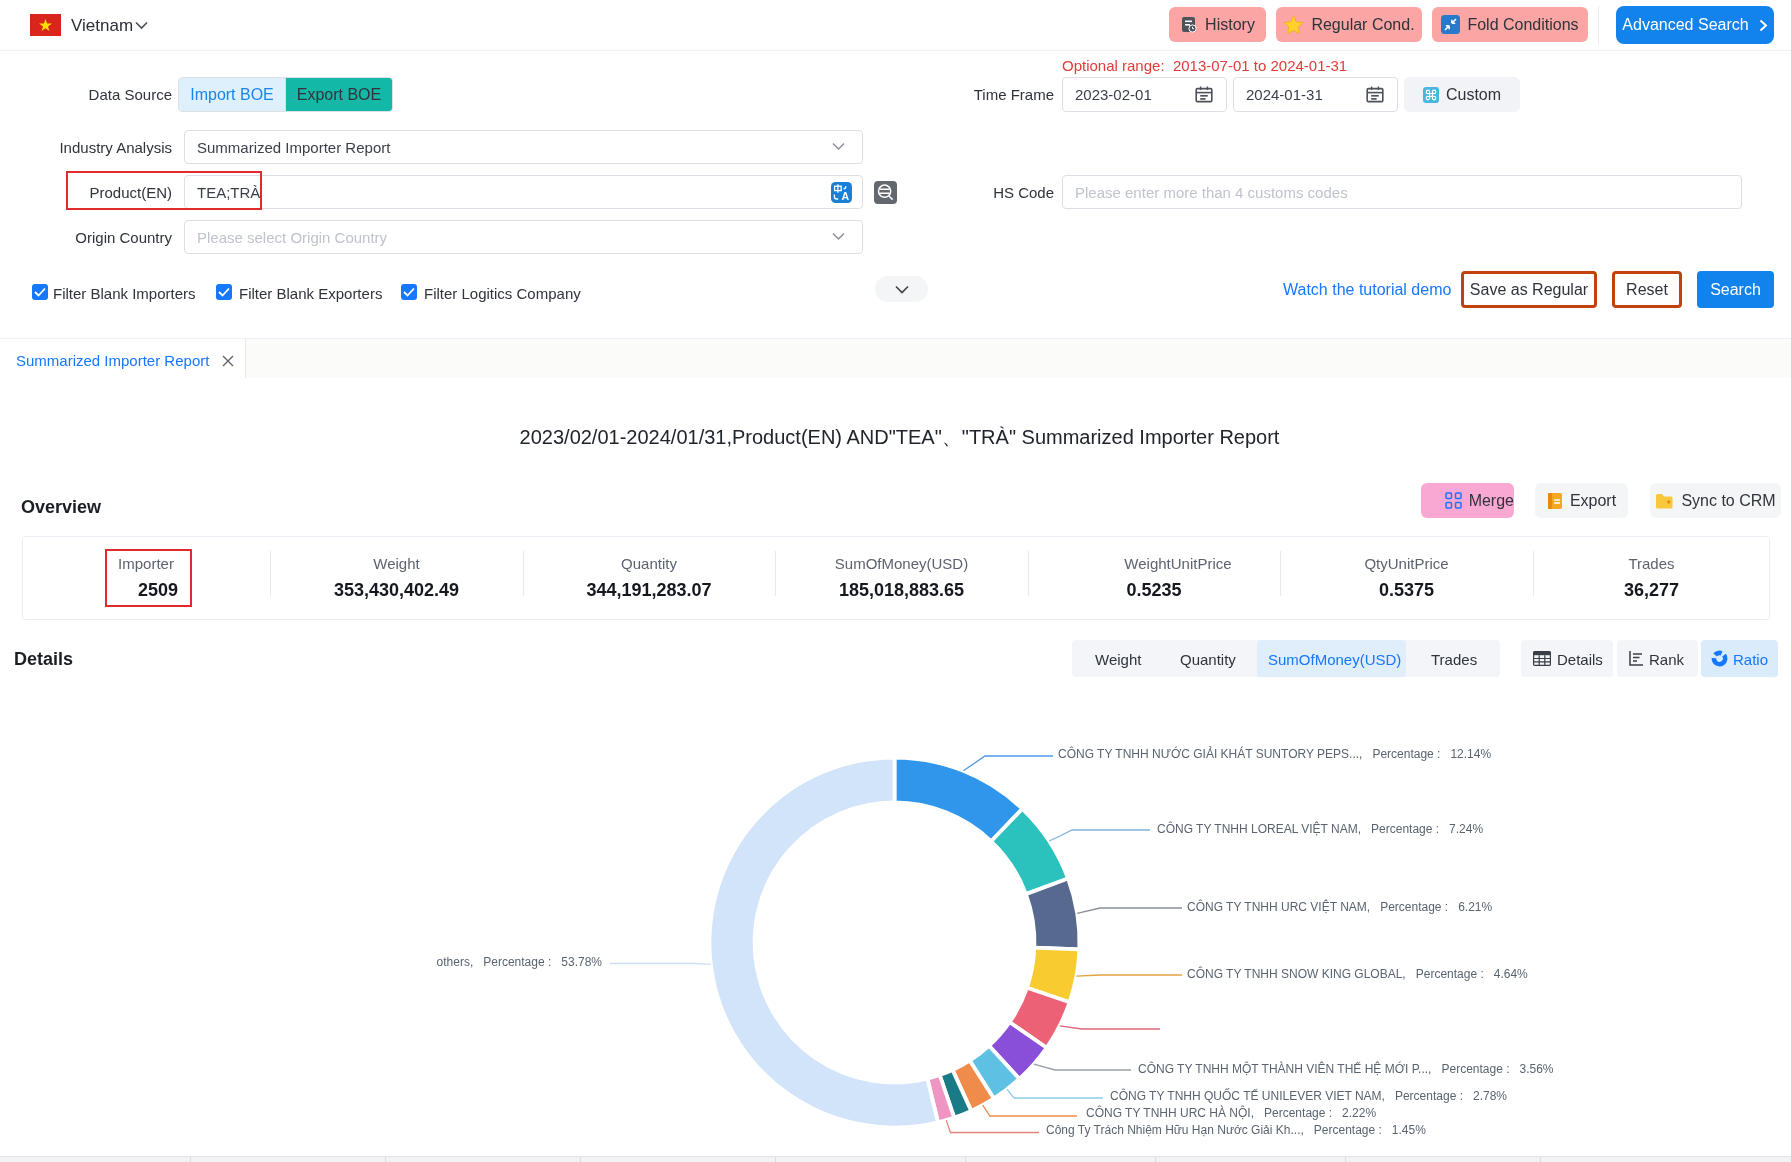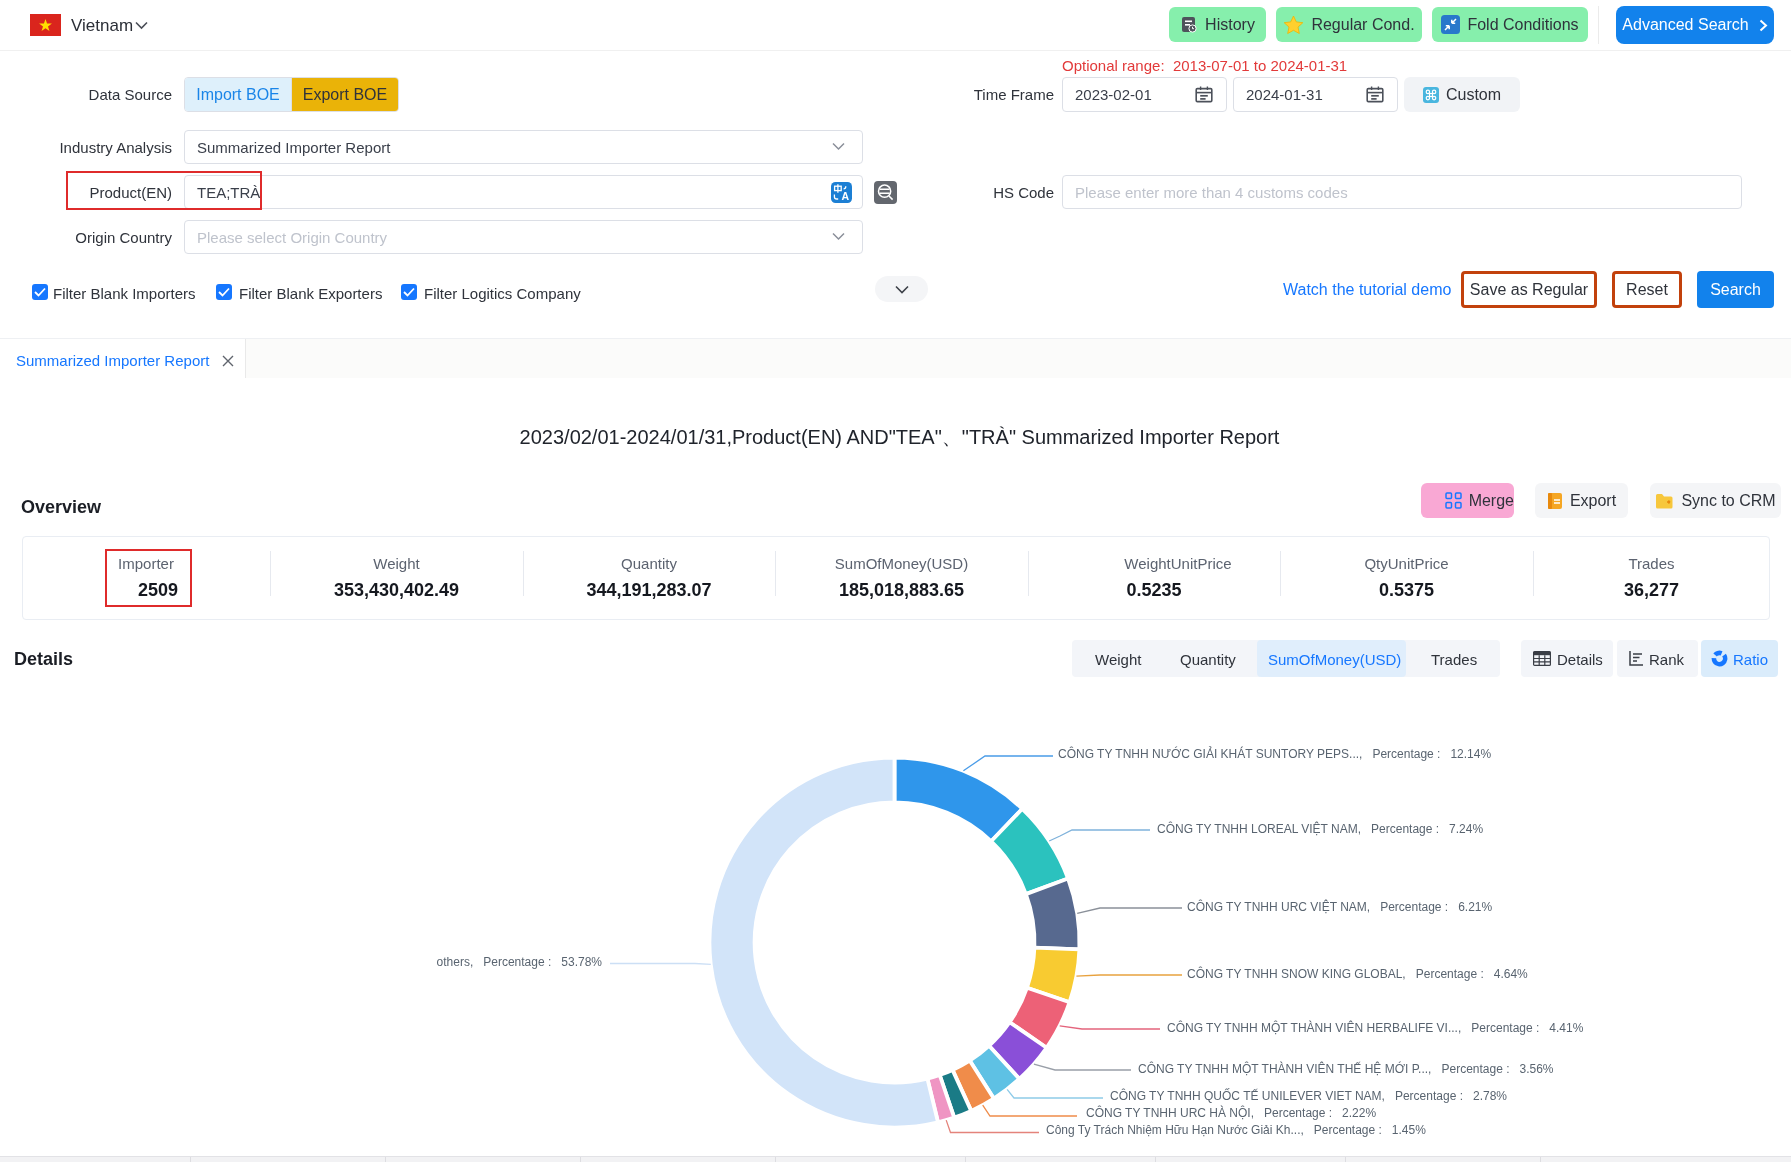--- a/index.html
+++ b/index.html
@@ -2,21 +2,21 @@
 <html><head>
 <meta charset="utf-8">
 <style>
 * { margin:0; padding:0; box-sizing:border-box; }
 html,body { width:1791px; height:1162px; background:#fff; font-family:"Liberation Sans", sans-serif; }
 #page { position:relative; width:1791px; height:1162px; overflow:hidden; background:#fff; }
 .abs { position:absolute; }
 .lbl { position:absolute; font-size:15px; color:#2f333b; text-align:right; }
 .inp { position:absolute; border:1px solid #dcdfe6; border-radius:4px; background:#fff; font-size:15px; color:#3a3f4a; display:flex; align-items:center; padding-left:12px; }
 .ph { color:#bfc3cc; }
-.btn-gray { position:absolute; background:#86efac; border-radius:6px; display:flex; align-items:center; justify-content:center; font-size:16px; color:#2f333b; gap:7px; }
+.btn-gray { position:absolute; background:#fca5a5; border-radius:6px; display:flex; align-items:center; justify-content:center; font-size:16px; color:#2f333b; gap:7px; }
 .btn-white { position:absolute; background:#fff; border:3px solid #c2410c; border-radius:4px; display:flex; align-items:center; justify-content:center; font-size:16px; color:#2f333b; }
 .cbx { position:absolute; width:16px; height:16px; background:#1677ff; border-radius:3px; }
 .cbx svg { position:absolute; left:2px; top:3px; }
 .cblabel { position:absolute; font-size:15px; color:#2f333b; }
 .stat-label { position:absolute; font-size:15px; color:#5c6370; text-align:center; }
 .stat-val { position:absolute; font-size:18px; font-weight:bold; color:#15181f; text-align:center; }
 .chart-label { position:absolute; font-size:12px; color:#596470; white-space:nowrap; }
 </style>
 </head>
 <body>
@@ -58,23 +58,23 @@
 </div>
 <div class="abs" style="left:1598px;top:6px;width:1px;height:38px;background:#ebebeb;"></div>
 <div class="abs" style="left:1616px;top:6px;width:158px;height:38px;background:#1282EC;border-radius:8px;display:flex;align-items:center;justify-content:center;gap:10px;">
   <span style="font-size:16px;color:#fff;">Advanced Search</span>
   <svg width="9" height="13" viewBox="0 0 9 13">
         <path d="M1.5 1.5 L7 6.5 L1.5 11.5" fill="none" stroke="#fff" stroke-width="2"></path>
       </svg>
 </div>
 
 <div class="lbl" style="left:0;top:86px;width:172px;">Data Source</div>
-<div class="abs" style="left:184px;top:77px;width:215px;height:35px;border:1px solid #dcdfe6;border-radius:4px;overflow:hidden;display:flex;">
+<div class="abs" style="left:178px;top:77px;width:215px;height:35px;border:1px solid #dcdfe6;border-radius:4px;overflow:hidden;display:flex;">
   <div style="width:107px;height:100%;background:#def0fb;color:#1a85e8;font-size:16px;display:flex;align-items:center;justify-content:center;">Import BOE</div>
-  <div style="width:108px;height:100%;background:#eab308;color:#2f333b;font-size:16px;display:flex;align-items:center;justify-content:center;border-left:1px solid #dcdfe6;">Export BOE</div>
+  <div style="width:108px;height:100%;background:#14b8a6;color:#2f333b;font-size:16px;display:flex;align-items:center;justify-content:center;border-left:1px solid #dcdfe6;">Export BOE</div>
 </div>
 
 <div class="lbl" style="left:0;top:139px;width:172px;">Industry Analysis</div>
 <div class="inp" style="left:184px;top:130px;width:679px;height:34px;">Summarized Importer Report</div>
 <svg class="abs" style="left:832px;top:142px;" width="13" height="9" viewBox="0 0 13 9">
       <path d="M1 1.5 L6.5 7 L12 1.5" fill="none" stroke="#8a8f99" stroke-width="1.5"></path>
     </svg>
 
 <div class="lbl" style="left:0;top:184px;width:172px;">Product(EN)</div>
 <div class="inp" style="left:184px;top:175px;width:679px;height:34px;">TEA;TRÀ</div>
@@ -287,21 +287,20 @@
 <polyline points="982.7,1105.1 990,1116 1077,1116" stroke="#EF8C4A"></polyline>
 <polyline points="946.2,1120.1 950.5,1132.5 1039,1132.5" stroke="#E4837B"></polyline>
 <polyline points="710.8,964.4 695,963.5 610,963.5" stroke="#CCDFF5"></polyline>
 </g>
 </svg>
 
 <div class="chart-label" style="left:1058px;top:747px;">CÔNG TY TNHH NƯỚC GIẢI KHÁT SUNTORY PEPS...,&nbsp;&nbsp; Percentage&nbsp;:&nbsp;&nbsp; 12.14%</div>
 <div class="chart-label" style="left:1157px;top:822px;">CÔNG TY TNHH LOREAL VIỆT NAM,&nbsp;&nbsp; Percentage&nbsp;:&nbsp;&nbsp; 7.24%</div>
 <div class="chart-label" style="left:1187px;top:900px;">CÔNG TY TNHH URC VIỆT NAM,&nbsp;&nbsp; Percentage&nbsp;:&nbsp;&nbsp; 6.21%</div>
 <div class="chart-label" style="left:1187px;top:967px;">CÔNG TY TNHH SNOW KING GLOBAL,&nbsp;&nbsp; Percentage&nbsp;:&nbsp;&nbsp; 4.64%</div>
-<div class="chart-label" style="left:1167px;top:1021px;">CÔNG TY TNHH MỘT THÀNH VIÊN HERBALIFE VI...,&nbsp;&nbsp; Percentage&nbsp;:&nbsp;&nbsp; 4.41%</div>
 <div class="chart-label" style="left:1138px;top:1062px;">CÔNG TY TNHH MỘT THÀNH VIÊN THẾ HỆ MỚI P...,&nbsp;&nbsp; Percentage&nbsp;:&nbsp;&nbsp; 3.56%</div>
 <div class="chart-label" style="left:1110px;top:1089px;">CÔNG TY TNHH QUỐC TẾ UNILEVER VIET NAM,&nbsp;&nbsp; Percentage&nbsp;:&nbsp;&nbsp; 2.78%</div>
 <div class="chart-label" style="left:1086px;top:1106px;">CÔNG TY TNHH URC HÀ NỘI,&nbsp;&nbsp; Percentage&nbsp;:&nbsp;&nbsp; 2.22%</div>
 <div class="chart-label" style="left:1046px;top:1123px;">Công Ty Trách Nhiệm Hữu Hạn Nước Giải Kh...,&nbsp;&nbsp; Percentage&nbsp;:&nbsp;&nbsp; 1.45%</div>
 <div class="chart-label" style="left:385px;top:955px;width:217px;text-align:right;">others,&nbsp;&nbsp; Percentage&nbsp;:&nbsp;&nbsp; 53.78%</div>
 
 <div class="abs" style="left:0;top:1156px;width:1791px;height:6px;background:#f2f2f4;border-top:1px solid #e2e2e6;"></div>
 <div class="abs" style="left:190px;top:1157px;width:1px;height:5px;background:#dddde1;"></div>
 <div class="abs" style="left:385px;top:1157px;width:1px;height:5px;background:#dddde1;"></div>
 <div class="abs" style="left:580px;top:1157px;width:1px;height:5px;background:#dddde1;"></div>

